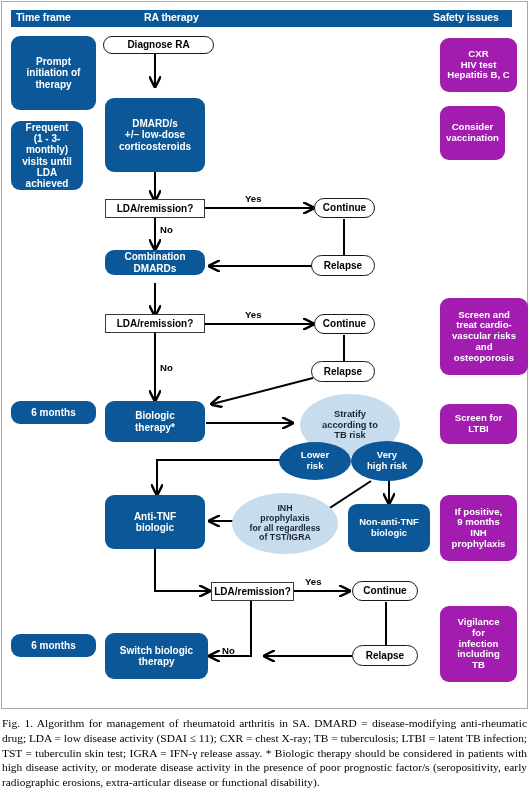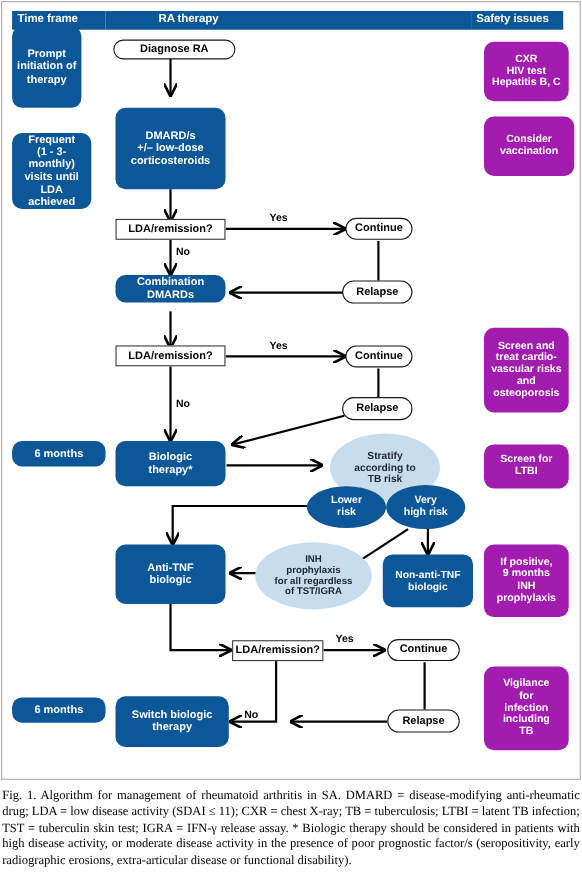--- a/index.html
+++ b/index.html
@@ -185,21 +185,21 @@
       <path d="M 294,591 L 349,591" marker-end="url(#arrow)"></path>
 
       <path d="M 386,602 L 386,645"></path>
 
       <path d="M 352,656 L 265,656" marker-end="url(#arrow)"></path>
 
       <path d="M 251,600 L 251,656 L 210,656" marker-end="url(#arrow)"></path>
     </g>
   </svg>
 
-  <div class="node blue-box" style="left:11px; top:24px; width:63px; height:74px;">
+  <div class="node blue-box" style="left:11px; top:36px; width:85px; height:74px;">
     <span style="white-space:pre-line;">Prompt
 initiation of
 therapy</span>
   </div>
 
   <div class="node blue-box" style="left:11px; top:121px; width:72px; height:69px;">
     <span style="white-space:pre-line;">Frequent
 (1 - 3-monthly)
 visits until
 LDA
@@ -305,25 +305,25 @@
   <span class="edge-label" style="left:245px; top:309px;">Yes</span>
   <span class="edge-label" style="left:160px; top:362px;">No</span>
   <span class="edge-label" style="left:305px; top:576px;">Yes</span>
   <span class="edge-label" style="left:222px; top:645px;">No</span>
 
   <div class="node side-box" style="left:440px; top:38px; width:77px; height:54px;">
     <span style="white-space:pre-line;">CXR
 HIV test
 Hepatitis B, C</span>
   </div>
-  <div class="node side-box" style="left:440px; top:106px; width:82px; height:54px;">
+  <div class="node side-box" style="left:440px; top:106px; width:65px; height:54px;">
     <span style="white-space:pre-line;">Consider
 vaccination</span>
   </div>
-  <div class="node side-box" style="left:440px; top:298px; width:77px; height:77px;">
+  <div class="node side-box" style="left:440px; top:298px; width:88px; height:77px;">
     <span style="white-space:pre-line;">Screen and
 treat cardio-
 vascular risks
 and
 osteoporosis</span>
   </div>
   <div class="node side-box" style="left:440px; top:404px; width:77px; height:40px;">
     <span style="white-space:pre-line;">Screen for
 LTBI</span>
   </div>

